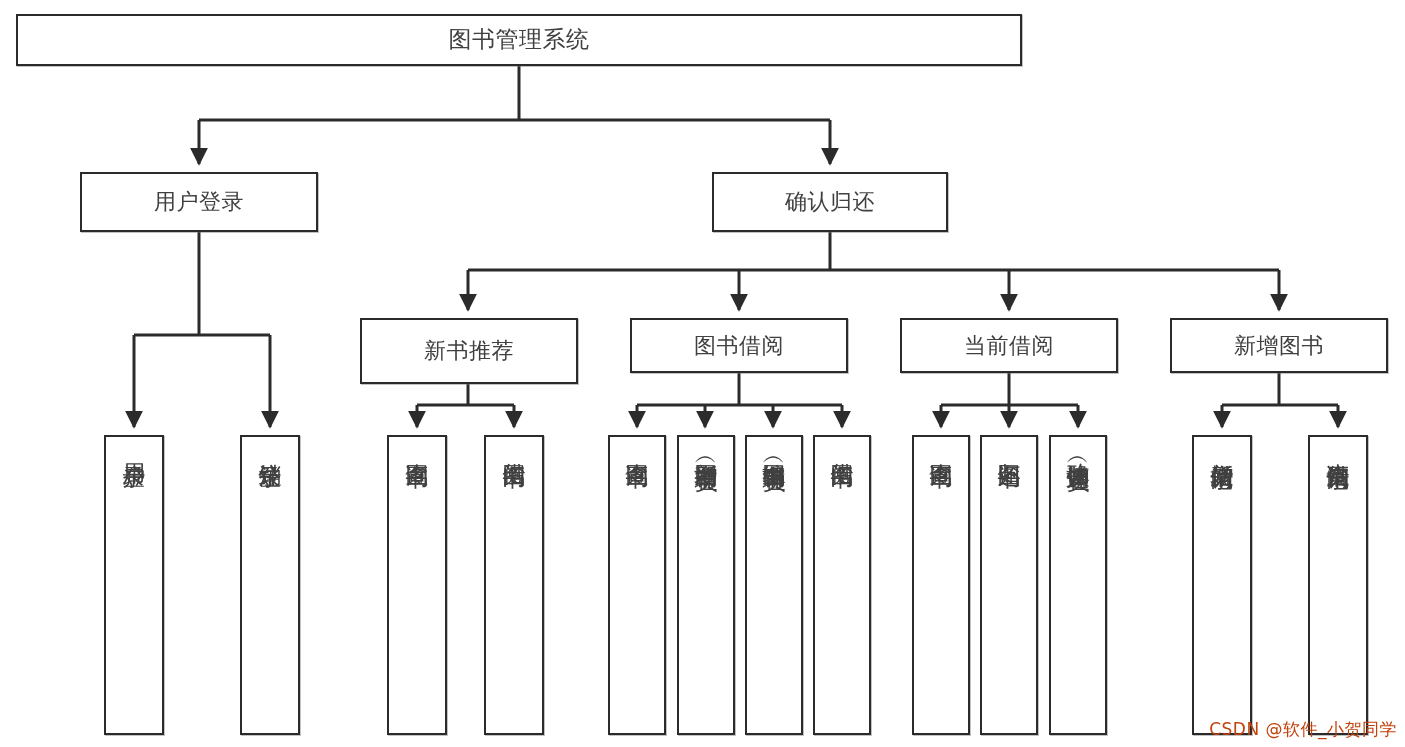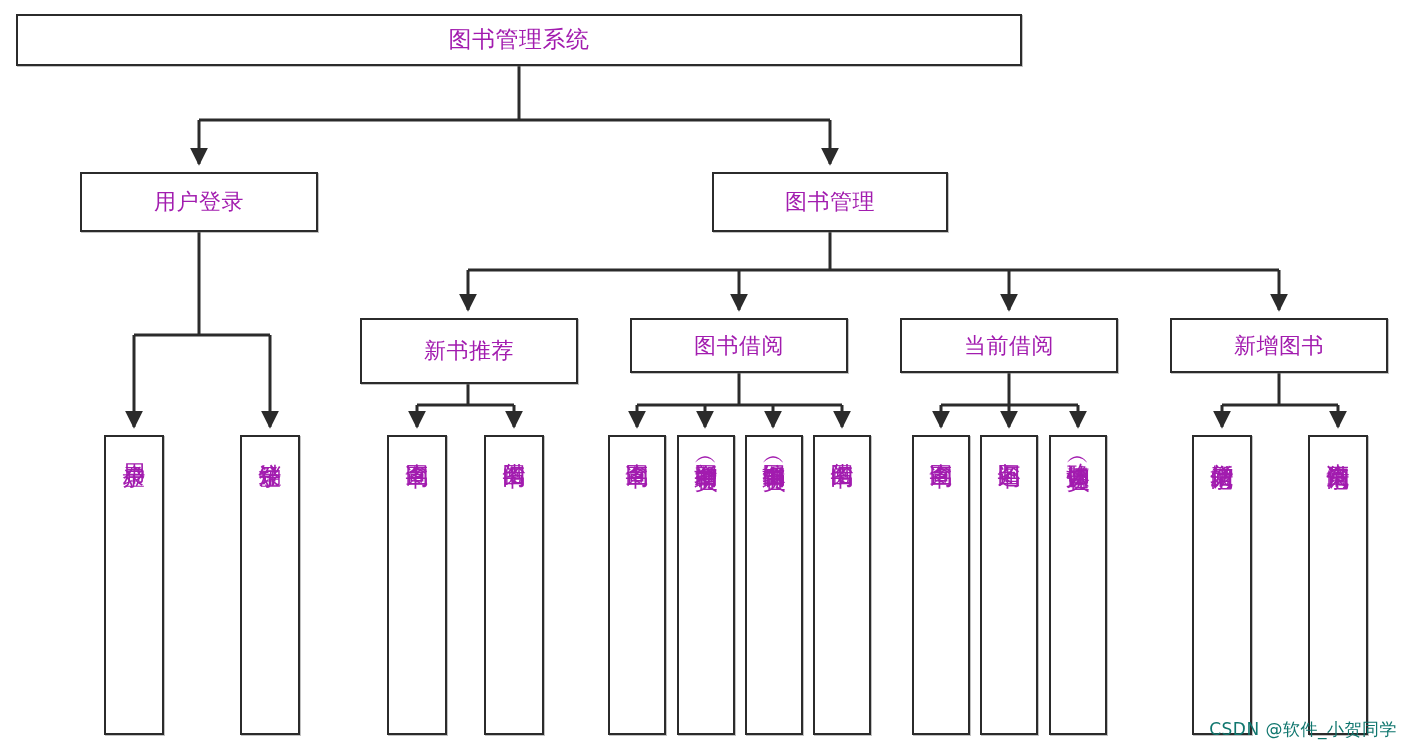--- a/index.html
+++ b/index.html
@@ -28,21 +28,21 @@
   }
   .node {
     position: absolute;
     box-sizing: border-box;
     background: #ffffff;
     border: 2.5px solid #2b2b2b;
     display: flex;
     align-items: center;
     justify-content: center;
     text-align: center;
-    color: #a21caf;
+    color: #404040;
     box-shadow: 1px 1px 0 rgba(120,120,120,0.45);
   }
   .node .label {
     display: block;
     line-height: 1.18;
     letter-spacing: 0.5px;
   }
   .node.horizontal .label {
     font-size: 22px;
   }
@@ -60,21 +60,21 @@
     font-size: 23px;
     line-height: 1.08;
     letter-spacing: 1px;
     white-space: nowrap;
   }
   #watermark {
     position: absolute;
     right: 8px;
     bottom: 6px;
     font-size: 17px;
-    color: #0f766e;
+    color: #c2410c;
     white-space: nowrap;
     letter-spacing: 0.5px;
   }
 </style>
 </head>
 <body>
 
 <div id="diagram-root">
 
   <svg id="edges-layer" viewBox="0 0 1405 747" width="1405" height="747" xmlns="http://www.w3.org/2000/svg">
@@ -129,21 +129,21 @@
 
   <div class="node root horizontal" style="left:16px; top:14px; width:1006px; height:52px;">
     <span class="label">图书管理系统</span>
   </div>
 
   <div class="node horizontal" style="left:80px; top:172px; width:238px; height:60px;">
     <span class="label">用户登录</span>
   </div>
 
   <div class="node horizontal" style="left:712px; top:172px; width:236px; height:60px;">
-    <span class="label">图书管理</span>
+    <span class="label">确认归还</span>
   </div>
 
   <div class="node horizontal" style="left:360px; top:318px; width:218px; height:66px;">
     <span class="label">新书推荐</span>
   </div>
 
   <div class="node horizontal" style="left:630px; top:318px; width:218px; height:55px;">
     <span class="label">图书借阅</span>
   </div>
 

